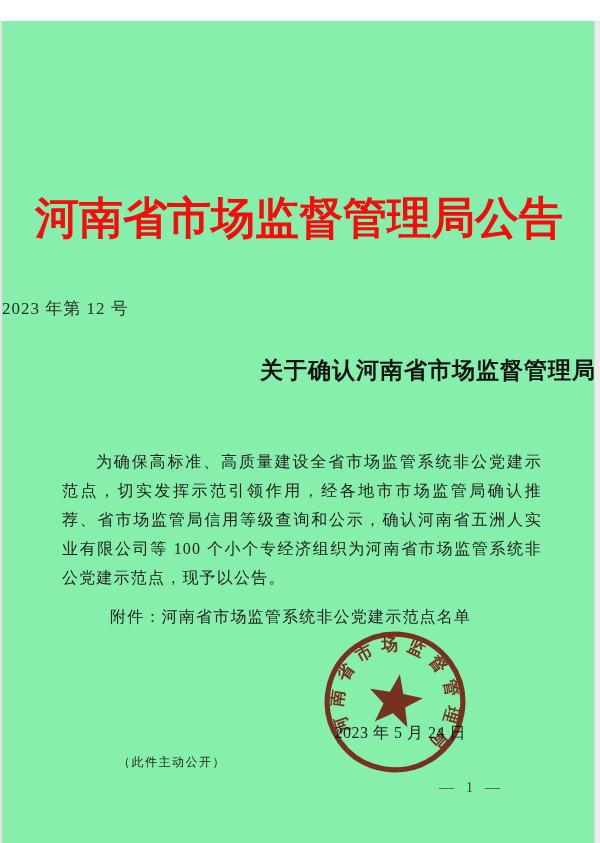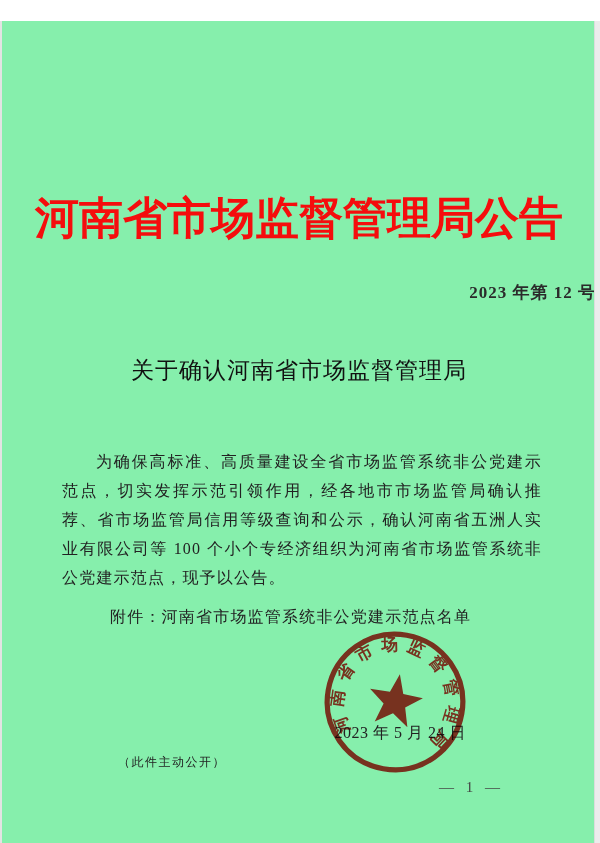--- a/index.html
+++ b/index.html
@@ -27,31 +27,30 @@
 
   .agency-title {
     position: absolute; top: 168px; left: 0; width: 594px;
     text-align: center;
     font-size: 44px; font-weight: 700;
     letter-spacing: 0px;
     white-space: nowrap;
   }
 
   .doc-number {
-    position: absolute; top: 260px; left: 0; width: 594px;
-    text-align: right;
+    position: absolute; top: 276px; left: 0; width: 594px;
+    text-align: left;
     font-size: 17px; color: #2b2b2b;
     letter-spacing: 1px;
-    font-weight: bold;
   }
 
   .doc-title {
     position: absolute; top: 333px; left: 0; width: 594px;
-    text-align: center;
-    font-weight: 400; color: #111;
+    text-align: right;
+    font-weight: 700; color: #111;
     font-size: 23px; line-height: 34px;
     letter-spacing: 1px;
   }
 
   .body-paragraph {
     position: absolute; top: 426px; left: 60px; width: 480px;
     font-size: 16px; line-height: 29px; color: #222;
     letter-spacing: 1.2px;
     text-align: justify;
     text-indent: 34px;

